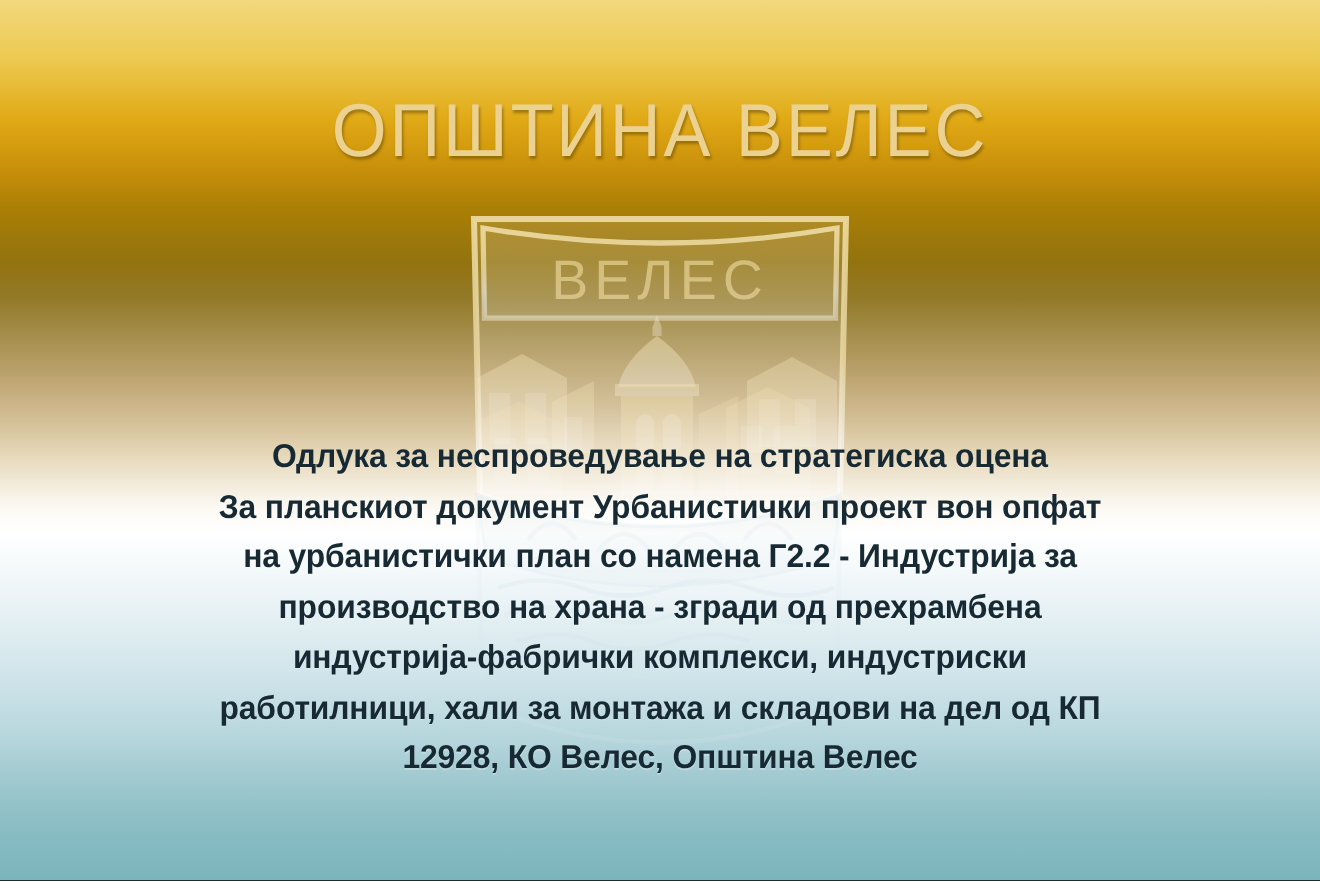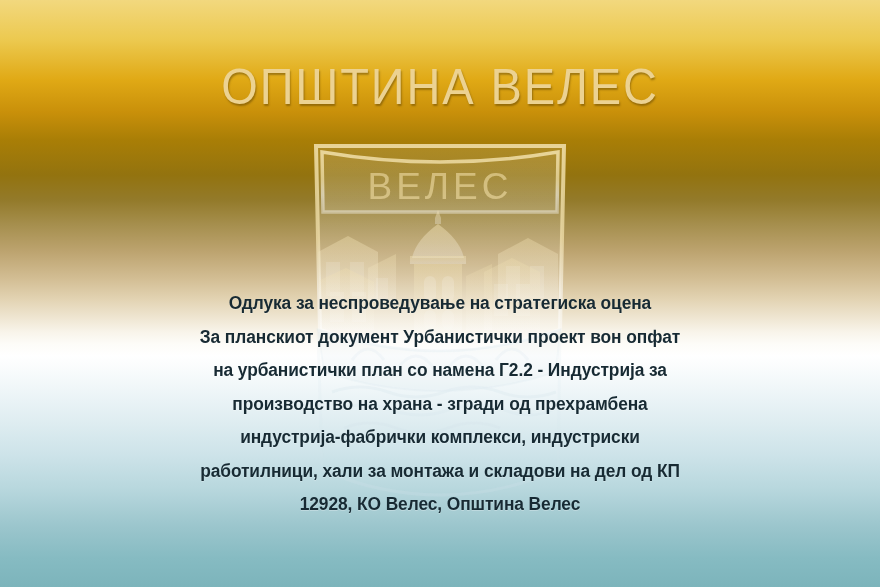--- a/index.html
+++ b/index.html
@@ -77,21 +77,21 @@
 
   
   .body-text {
     position: absolute;
     left: 0;
     top: 287px;
     width: 880px;
     text-align: center;
     color: #172a33;
     font-weight: bold;
-    font-size: 18px;
+    font-size: 22px;
     line-height: 33.5px;
     letter-spacing: -0.1px;
     text-shadow: 0 1px 0 rgba(255,255,255,0.25);
   }
   .body-text .line {
     display: block;
     white-space: nowrap;
     transform: scaleX(0.965);
     transform-origin: center center;
   }

